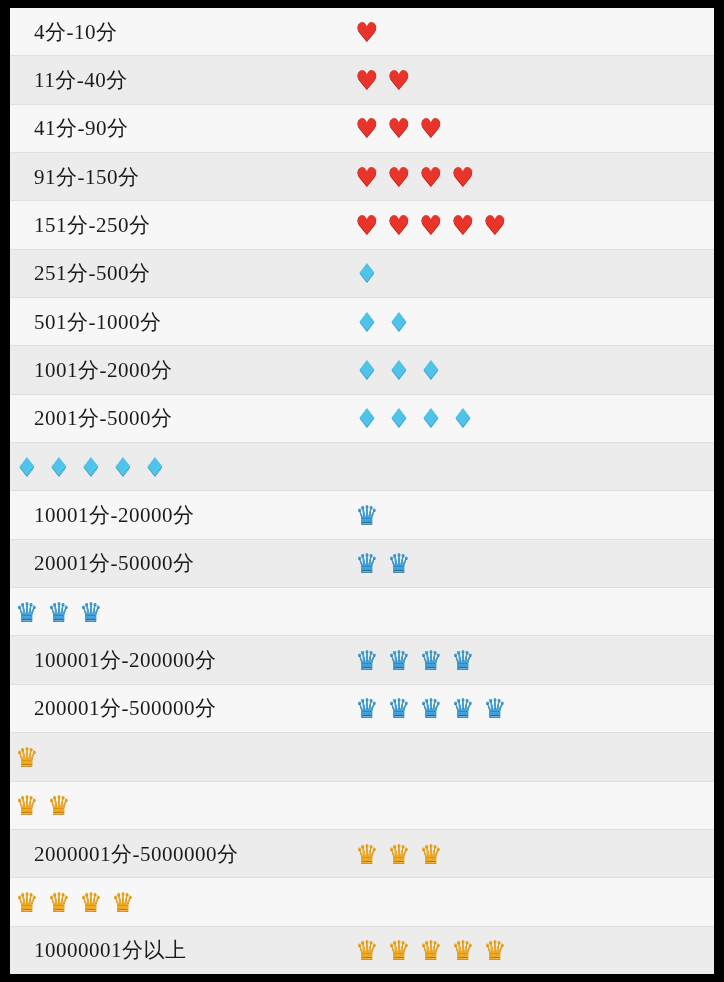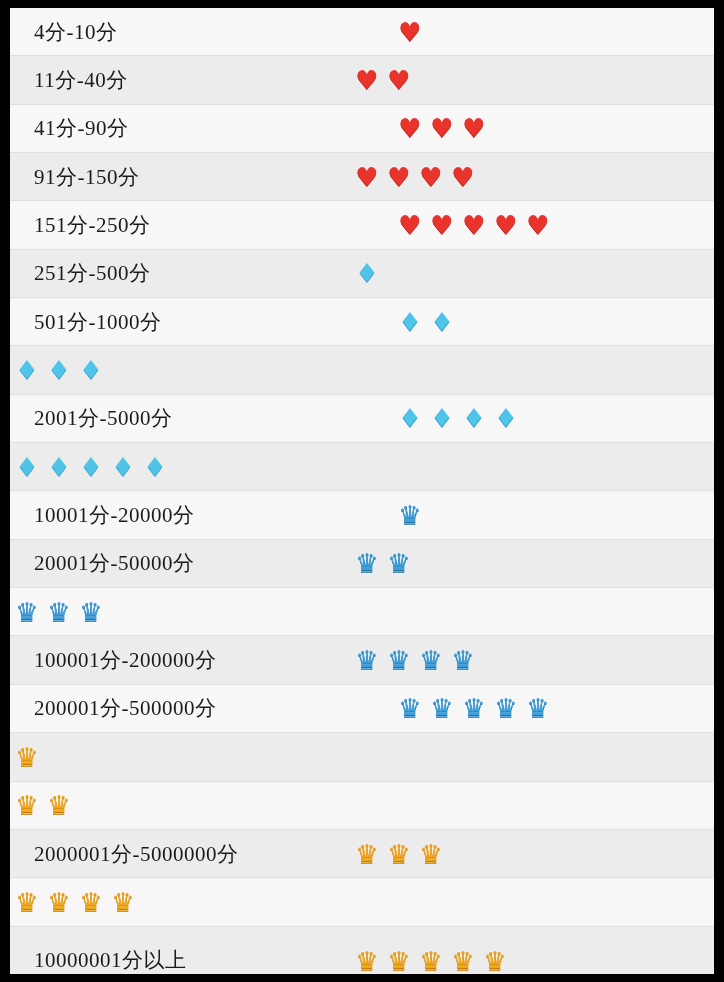--- a/index.html
+++ b/index.html
@@ -58,23 +58,23 @@
     flex-direction: column;
   }
   .row {
     position: relative;
     flex: 1 1 0;
     display: flex;
     align-items: center;
     border-bottom: 1px solid #dfdfdf;
     box-sizing: border-box;
   }
-  .row:last-child { border-bottom: none; align-items: flex-end; }
+  .row:last-child { border-bottom: none; }
   .row.alt { background: #ececec; }
-  .row.plain { background: #f7f7f7; gap: 43px; }
+  .row.plain { background: #f7f7f7; }
   .label {
     width: 340px;
     padding-left: 24px;
     box-sizing: border-box;
     font-size: 21px;
     color: #1a1a1a;
     letter-spacing: 0.5px;
     white-space: nowrap;
   }
   .icons {
@@ -174,20 +174,21 @@
           </div>
         </div>
         <div class="row plain">
           <div class="label">501分-1000分</div>
           <div class="icons">
             <span class="glyph g-diamond">♦</span>
             <span class="glyph g-diamond">♦</span>
           </div>
         </div>
         <div class="row alt">
+          <div class="label">1001分-2000分</div>
           <div class="icons">
             <span class="glyph g-diamond">♦</span>
             <span class="glyph g-diamond">♦</span>
             <span class="glyph g-diamond">♦</span>
           </div>
         </div>
         <div class="row plain">
           <div class="label">2001分-5000分</div>
           <div class="icons">
             <span class="glyph g-diamond">♦</span>

